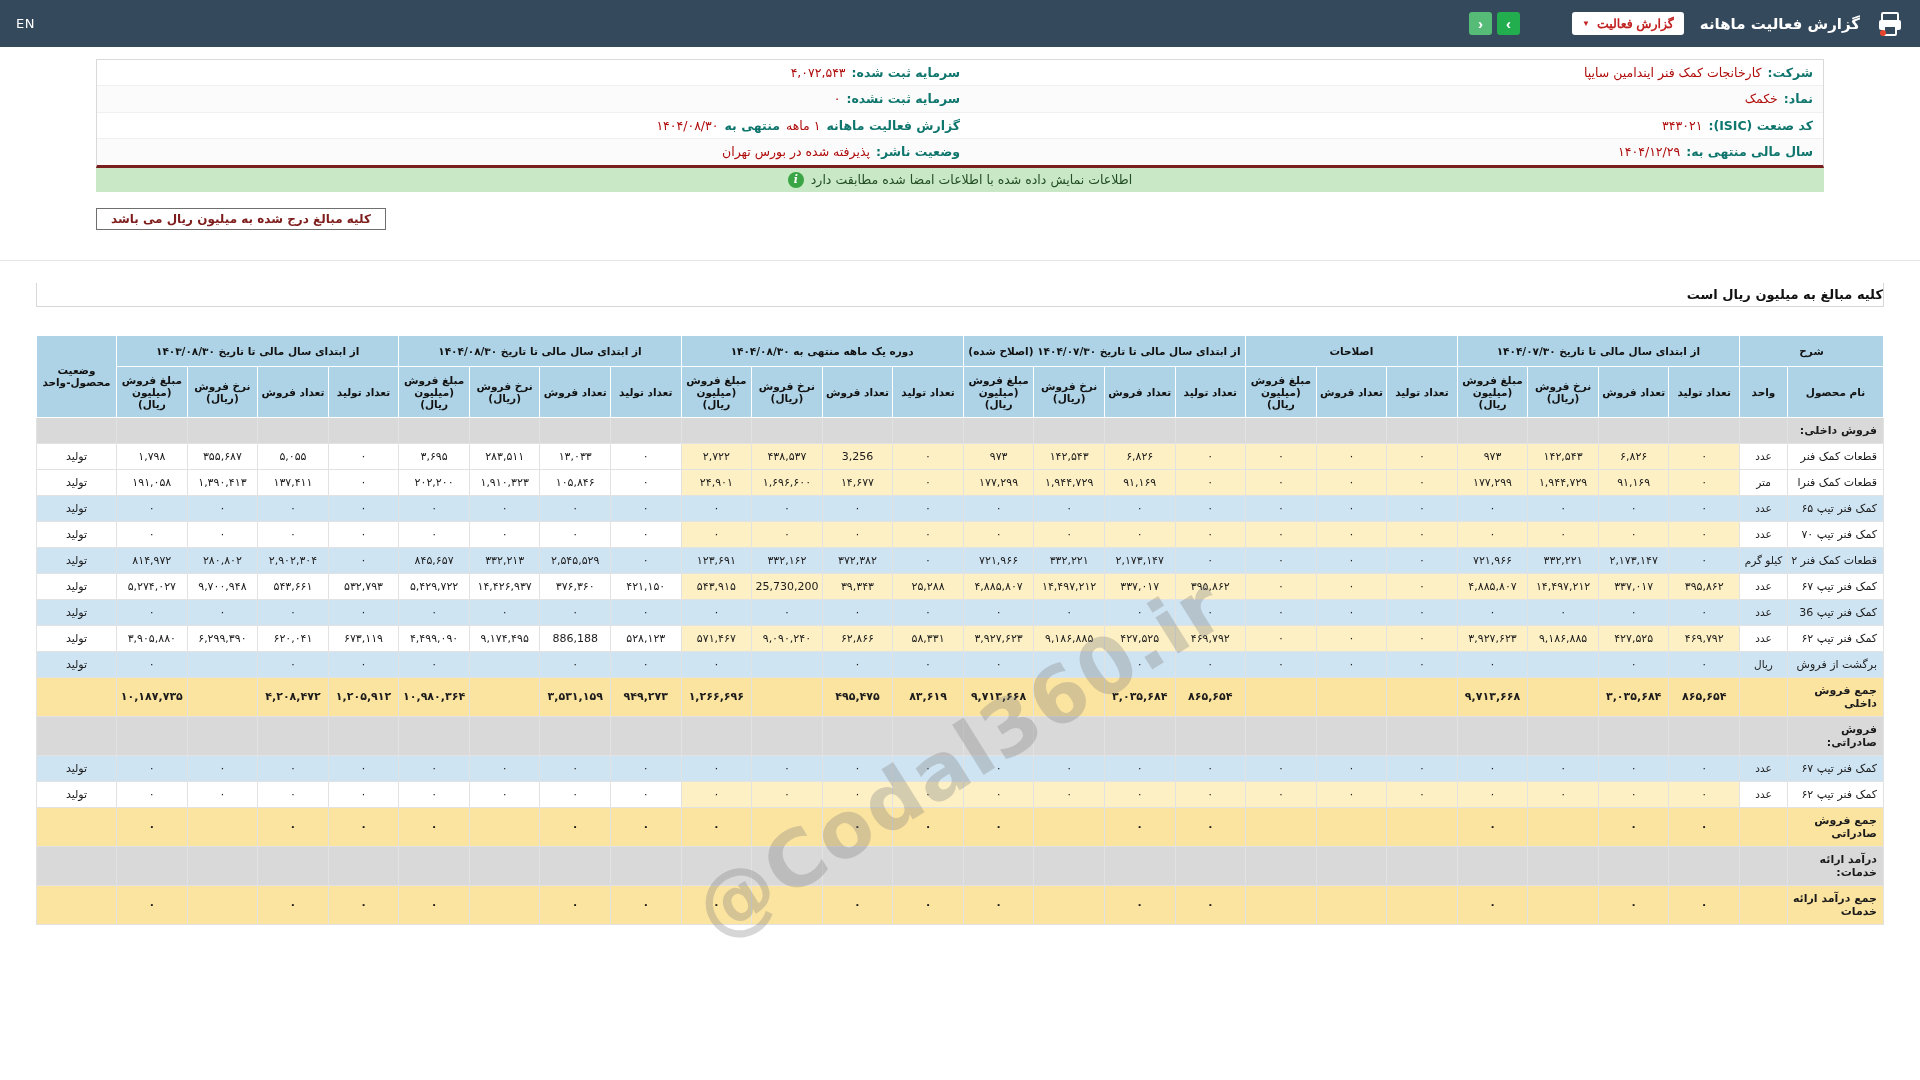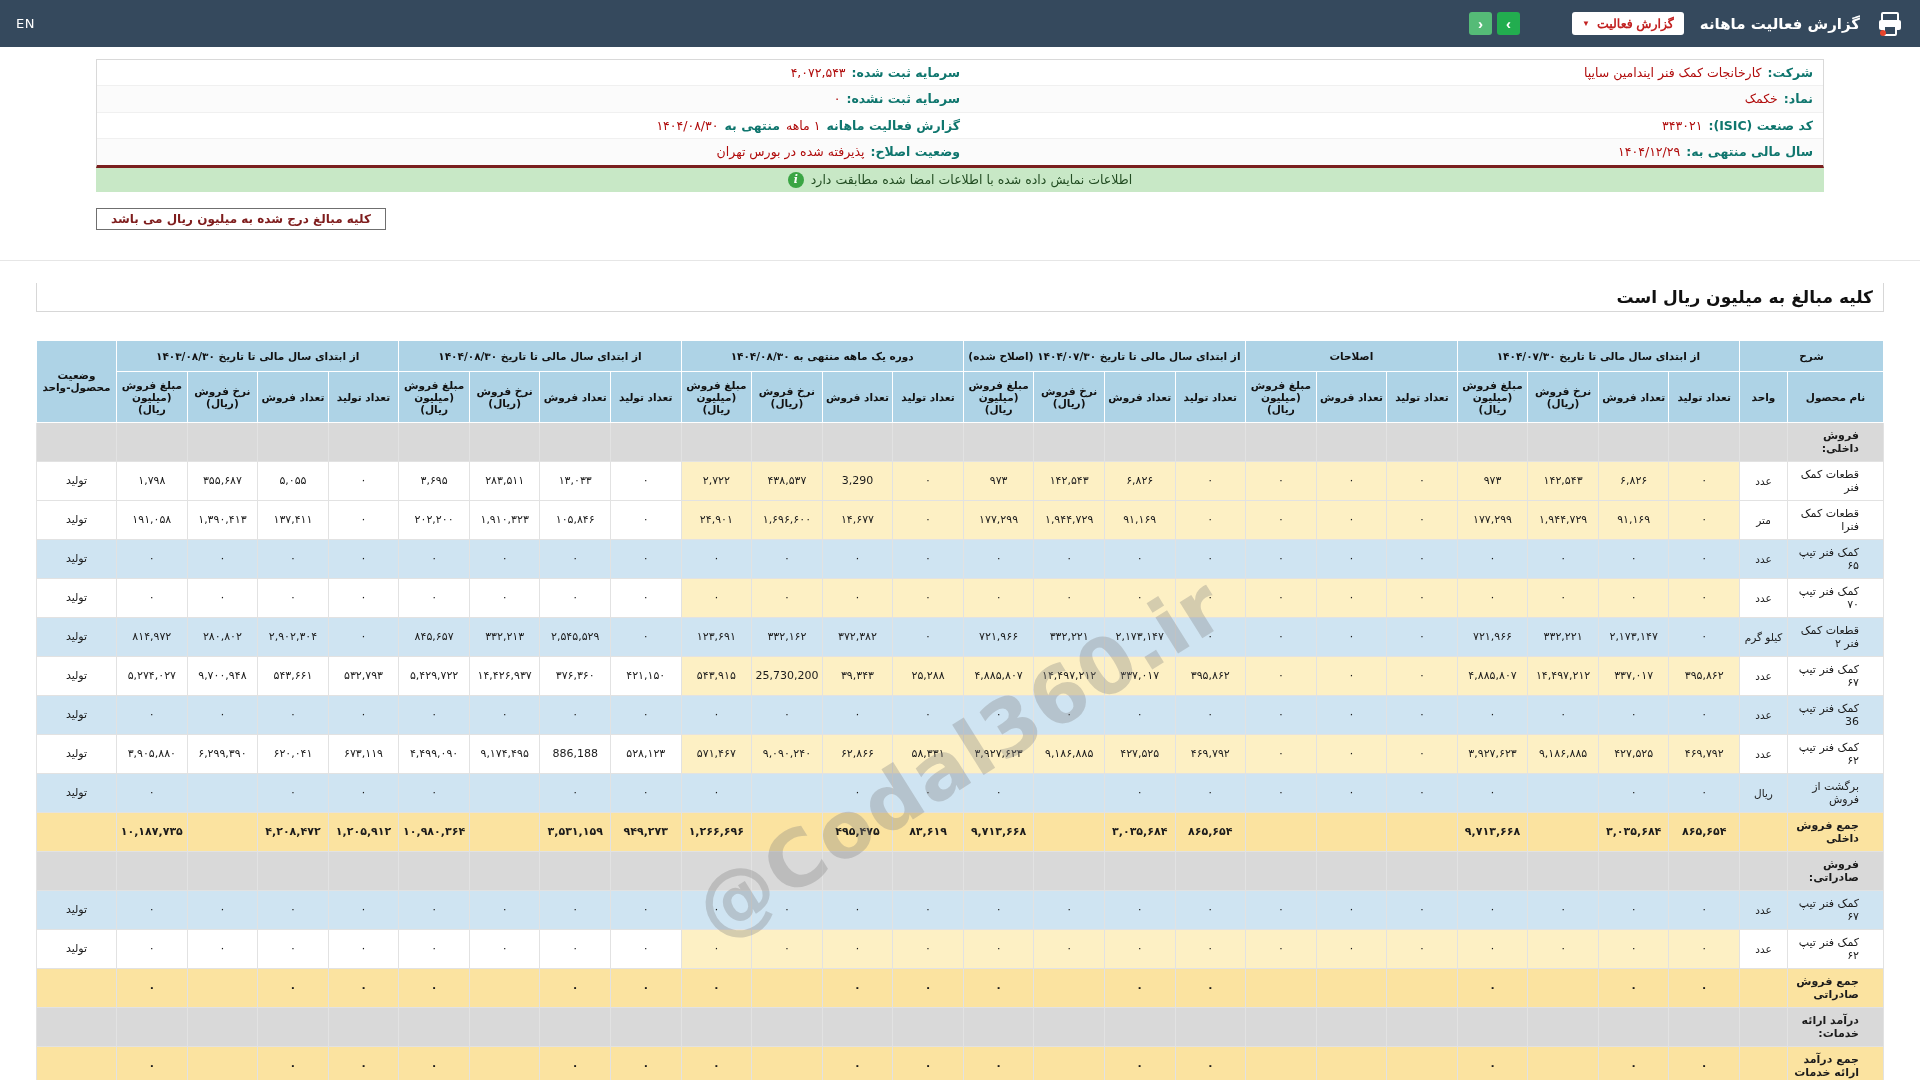--- a/index.html
+++ b/index.html
@@ -37,29 +37,29 @@
 
   
   .note-wrap{margin:16px 96px 0;}
   .million-note{width:fit-content;margin-left:0;margin-right:auto;border:1px solid #6f6f6f;background:#fff;
     padding:3px 14px;font-size:12px;font-weight:bold;color:#7f1d1d;}
   .page-divider{margin:30px 0 0;border:none;border-top:1px solid #e6e6e6;}
 
   
   .report{margin:22px 36px 30px;position:relative;}
   .section-bar{background:#2b9cd8;color:#fff;font-weight:bold;font-size:13px;padding:5px 10px;}
-  .subtitle-bar{border:1px solid #d7d7d7;border-top:none;padding:4px 10px;font-size:17px;font-weight:bold;color:#111;background:#fff;}
+  .subtitle-bar{border:1px solid #d7d7d7;border-top:none;padding:4px 0;font-size:13px;font-weight:bold;color:#111;background:#fff;}
 
   table.report-table{width:100%;border-collapse:collapse;table-layout:fixed;margin-top:28px;font-size:11px;}
   .report-table th{background:#aed3e6;border:1px solid #fff;outline:0;font-size:10.5px;font-weight:bold;color:#111;
     padding:3px 0;text-align:center;vertical-align:middle;}
   .report-table th.grp{height:24px;}
   .report-table th.sub{height:44px;}
   .report-table td{border:1px solid #e2e2e2;padding:6px 3px;text-align:center;vertical-align:middle;color:#1b1b1b;}
-  .report-table td.name{text-align:right;padding-right:24px;}
+  .report-table td.name{text-align:right;padding-right:6px;}
   .report-table td.unit{font-size:10.5px;}
   .report-table tr.plain td{background:#fff;}
   .report-table tr.plain td.hl{background:#fdf0c4;}
   .report-table tr.blue td{background:#cfe4f2;}
   .report-table tr.total td{background:#fbe3a0;font-weight:bold;}
   .report-table tr.section td{background:#d9d9d9;}
   .report-table tr.section td.name{font-weight:bold;}
   .num{direction:ltr;unicode-bidi:embed;}
 
   .watermark{position:absolute;top:430px;left:50%;transform:translateX(-50%) rotate(-32deg);
@@ -124,21 +124,21 @@
           <span class="lbl">منتهی به</span>
           <span class="val">۱۴۰۴/۰۸/۳۰</span>
         </div>
       </div>
       <div class="info-row">
         <div class="info-cell">
           <span class="lbl">سال مالی منتهی به:</span>
           <span class="val">۱۴۰۴/۱۲/۲۹</span>
         </div>
         <div class="info-cell">
-          <span class="lbl">وضعیت اصلاح:</span>
+          <span class="lbl">وضعیت ناشر:</span>
           <span class="val">پذیرفته شده در بورس تهران</span>
         </div>
       </div>
     </div>
 </section>
 
 <div class="signed-banner">
   <span>اطلاعات نمایش داده شده با اطلاعات امضا شده مطابقت دارد</span>
   <span class="info-badge">i</span>
 </div>
@@ -256,21 +256,21 @@
           <td class="num hl">۱۴۲,۵۴۳</td>
           <td class="num hl">۹۷۳</td>
           <td class="num hl">۰</td>
           <td class="num hl">۰</td>
           <td class="num hl">۰</td>
           <td class="num hl">۰</td>
           <td class="num hl">۶,۸۲۶</td>
           <td class="num hl">۱۴۲,۵۴۳</td>
           <td class="num hl">۹۷۳</td>
           <td class="num hl">۰</td>
-          <td class="num hl">3,290</td>
+          <td class="num hl">3,256</td>
           <td class="num hl">۴۳۸,۵۳۷</td>
           <td class="num hl">۲,۷۲۲</td>
           <td class="num">۰</td>
           <td class="num">۱۳,۰۳۳</td>
           <td class="num">۲۸۳,۵۱۱</td>
           <td class="num">۳,۶۹۵</td>
           <td class="num">۰</td>
           <td class="num">۵,۰۵۵</td>
           <td class="num">۳۵۵,۶۸۷</td>
           <td class="num">۱,۷۹۸</td>

